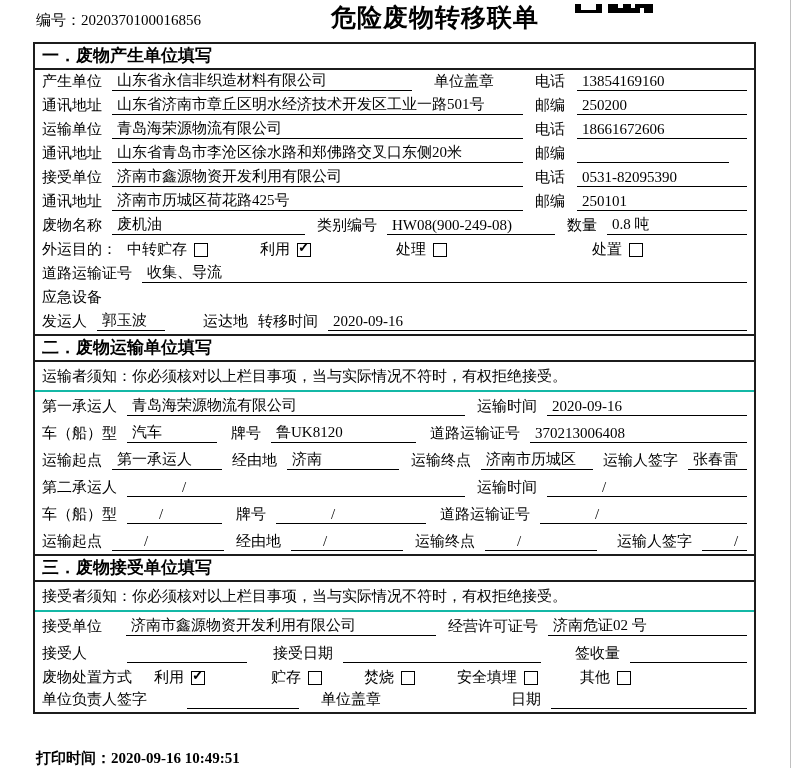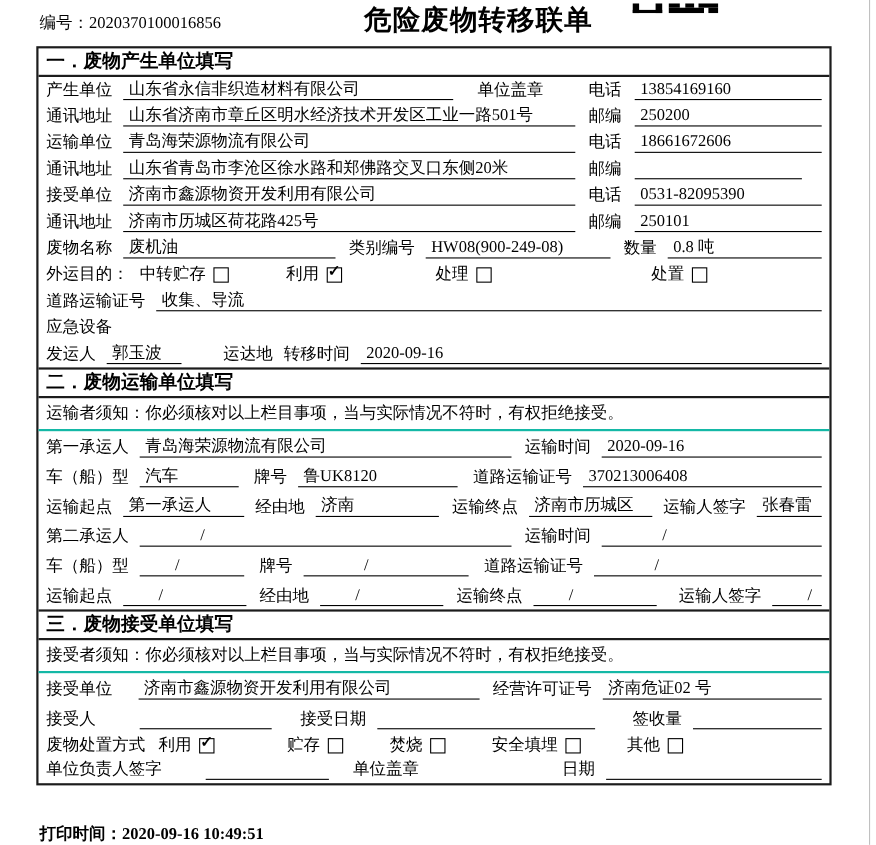--- a/index.html
+++ b/index.html
@@ -258,21 +258,21 @@
   <div class="row tall">
     <span class="lbl" style="margin-right:40px">接受人</span>
     <span class="val" style="width:120px"></span>
     <span class="lbl" style="margin-left:26px">接受日期</span>
     <span class="val" style="width:198px"></span>
     <span class="lbl" style="margin-left:34px">签收量</span>
     <span class="val fill"></span>
   </div>
 
   <div class="row">
-    <span class="lbl" style="margin-right:12px">废物处置方式</span>
+    <span class="lbl" style="margin-right:22px">废物处置方式</span>
     <span class="opt">
         <span>利用</span>
         <span class="cb checked"></span>
       </span>
     <span class="opt" style="margin-left:66px">
         <span>贮存</span>
         <span class="cb"></span>
       </span>
     <span class="opt" style="margin-left:42px">
         <span>焚烧</span>

